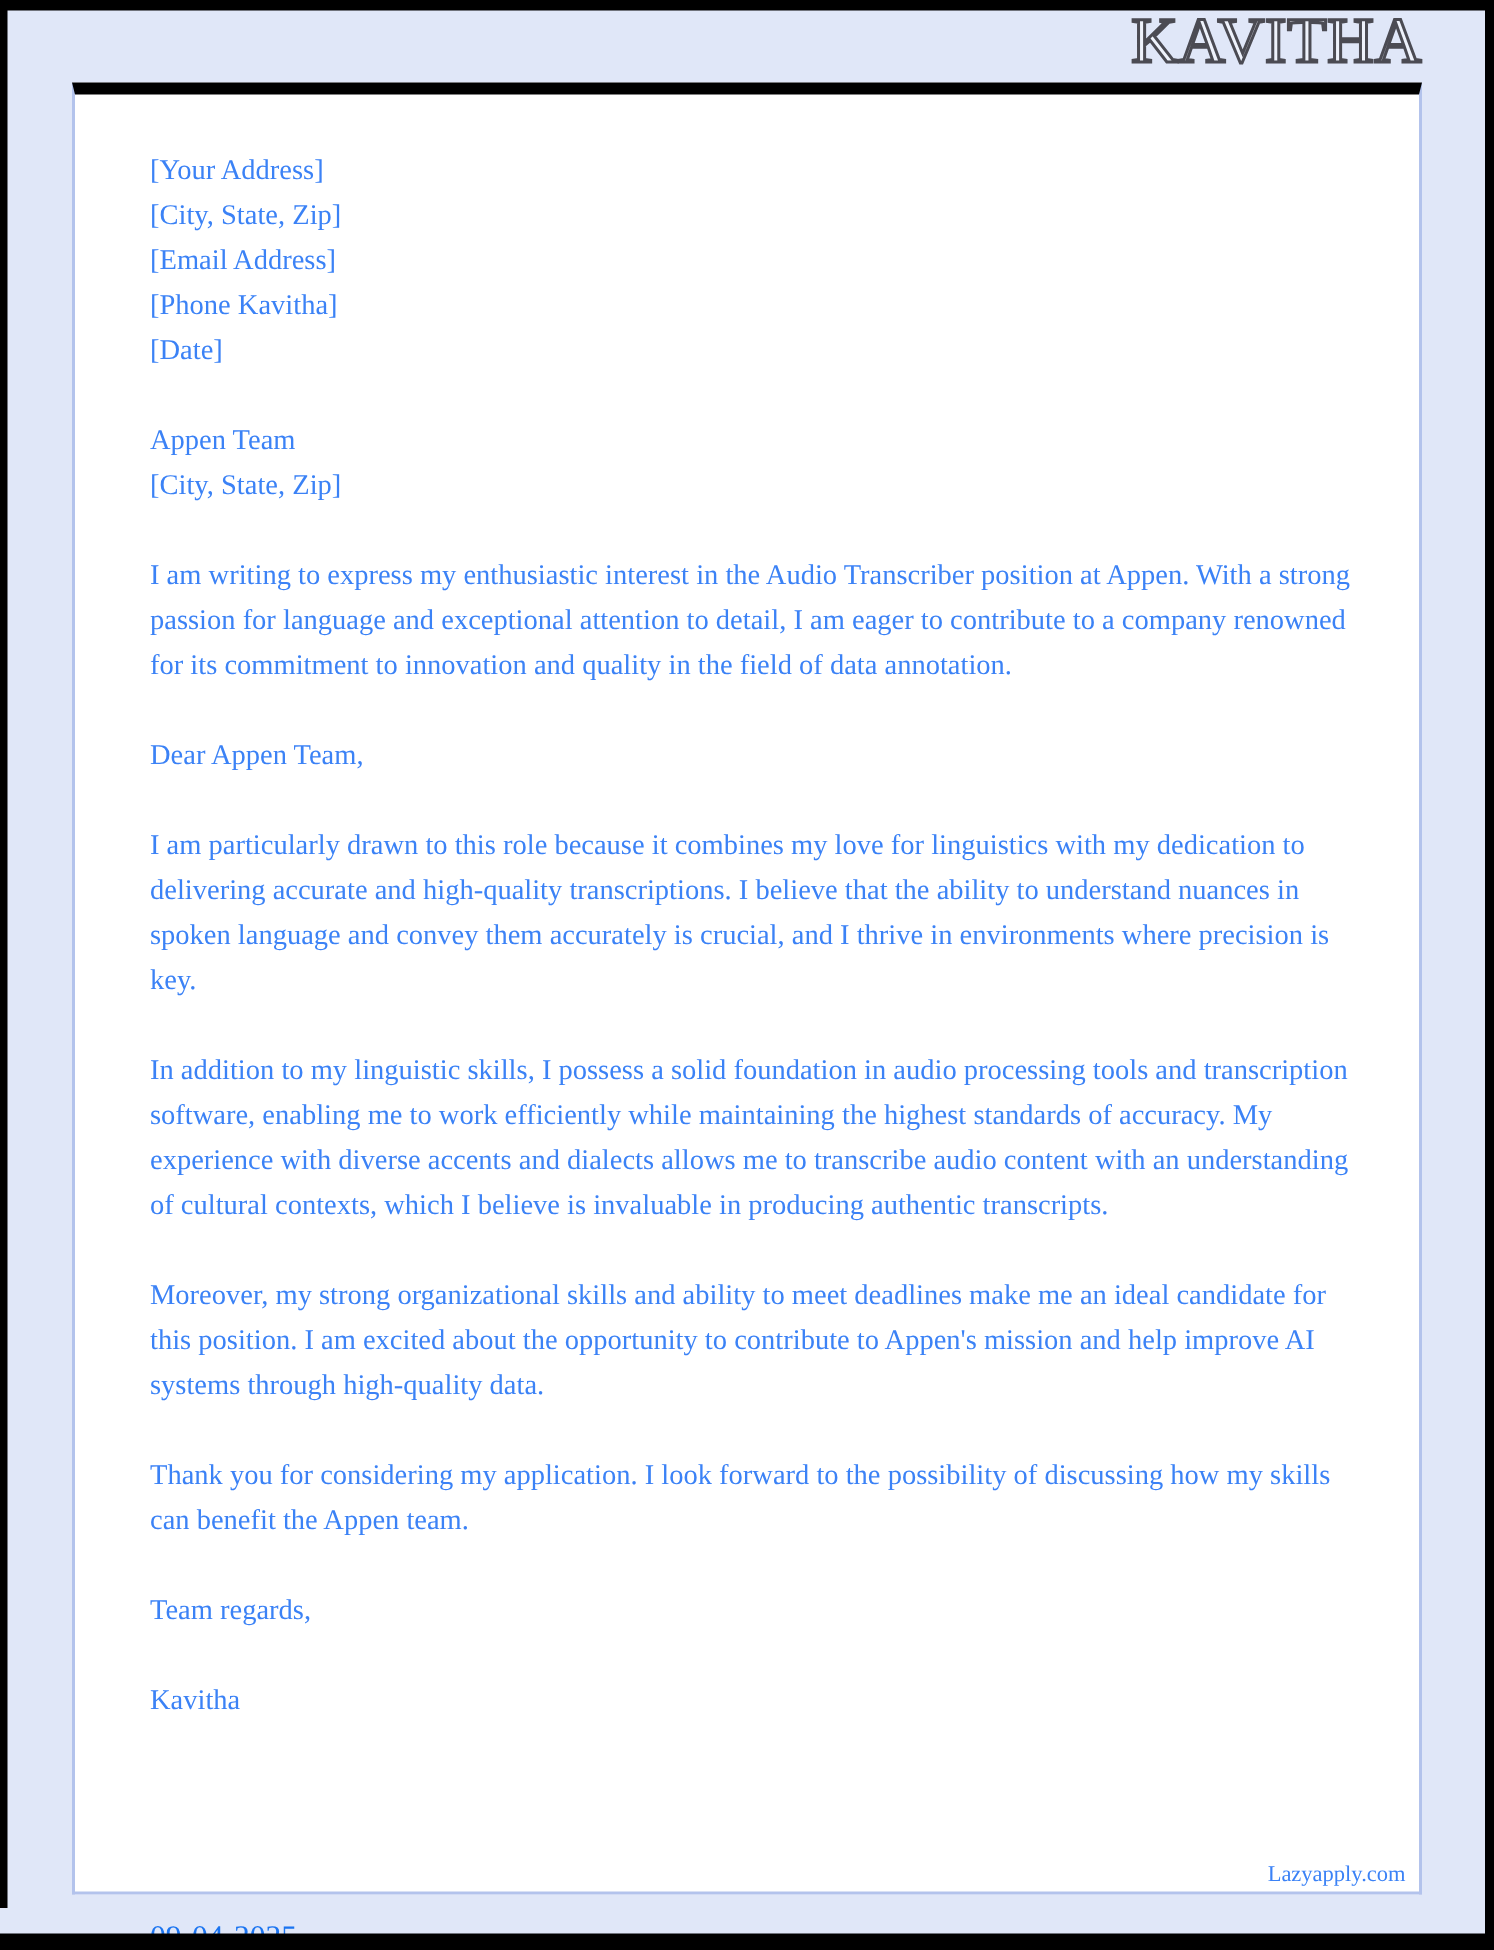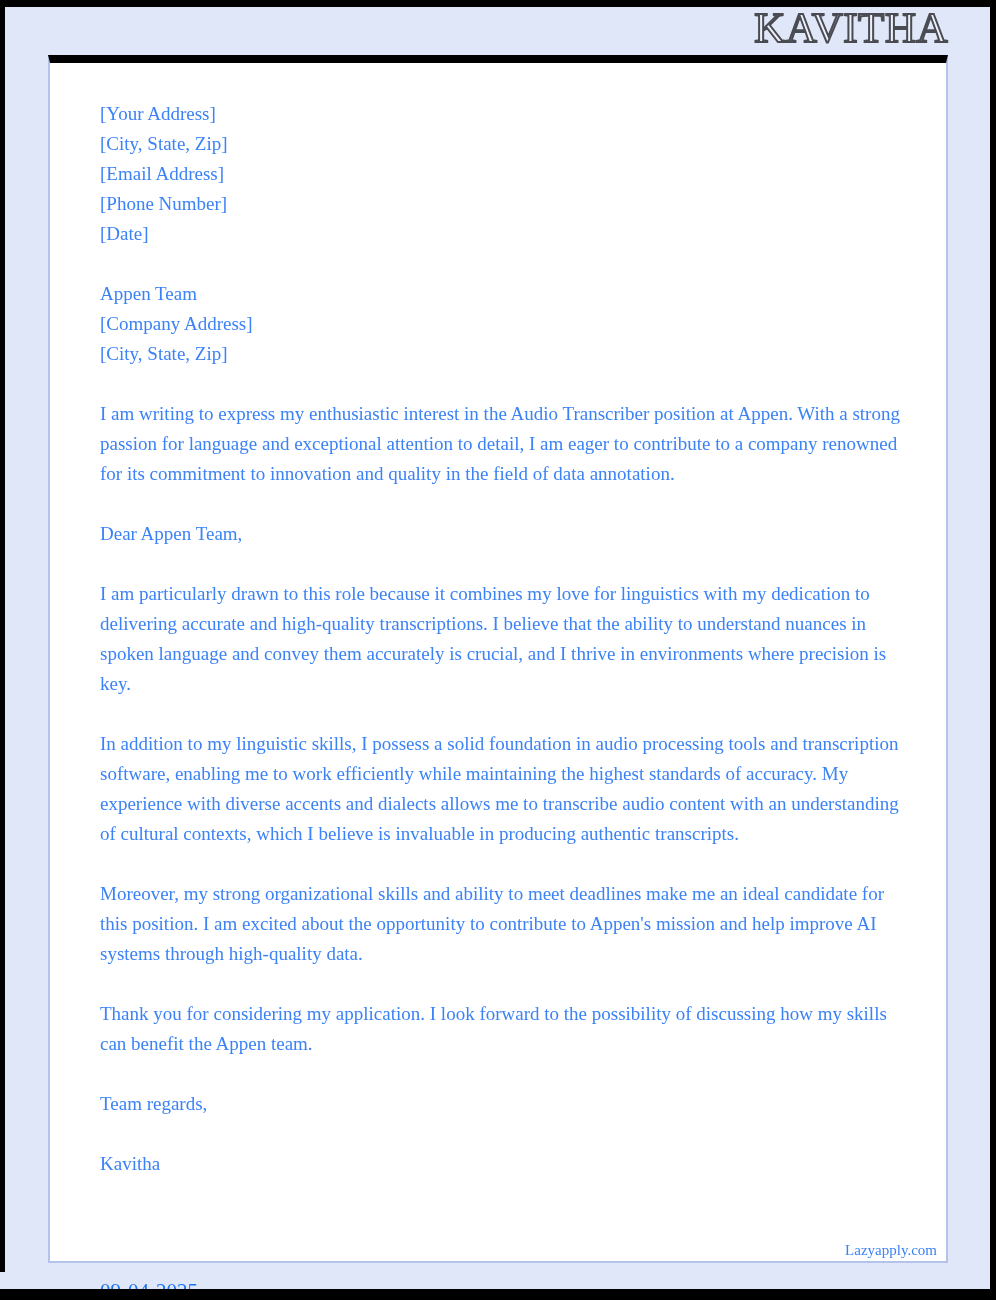--- a/index.html
+++ b/index.html
@@ -87,27 +87,26 @@
 <div class="brand">KAVITHA</div>
 
 <div class="page">
 
   <div class="letter-body">
 
     <div class="block">
       <span class="line">[Your Address]</span>
       <span class="line">[City, State, Zip]</span>
       <span class="line">[Email Address]</span>
-      <span class="line">[Phone Number]</span>
+      <span class="line">[Phone Kavitha]</span>
       <span class="line">[Date]</span>
     </div>
 
     <div class="block">
       <span class="line">Appen Team</span>
-      <span class="line">[Company Address]</span>
       <span class="line">[City, State, Zip]</span>
     </div>
 
     <p class="block">I am writing to express my enthusiastic interest in the Audio Transcriber position at Appen. With a strong passion for language and exceptional attention to detail, I am eager to contribute to a company renowned for its commitment to innovation and quality in the field of data annotation.</p>
 
     <p class="block">Dear Appen Team,</p>
     <p class="block">I am particularly drawn to this role because it combines my love for linguistics with my dedication to delivering accurate and high-quality transcriptions. I believe that the ability to understand nuances in spoken language and convey them accurately is crucial, and I thrive in environments where precision is key.</p>
     <p class="block">In addition to my linguistic skills, I possess a solid foundation in audio processing tools and transcription software, enabling me to work efficiently while maintaining the highest standards of accuracy. My experience with diverse accents and dialects allows me to transcribe audio content with an understanding of cultural contexts, which I believe is invaluable in producing authentic transcripts.</p>
     <p class="block">Moreover, my strong organizational skills and ability to meet deadlines make me an ideal candidate for this position. I am excited about the opportunity to contribute to Appen's mission and help improve AI systems through high-quality data.</p>
     <p class="block">Thank you for considering my application. I look forward to the possibility of discussing how my skills can benefit the Appen team.</p>

